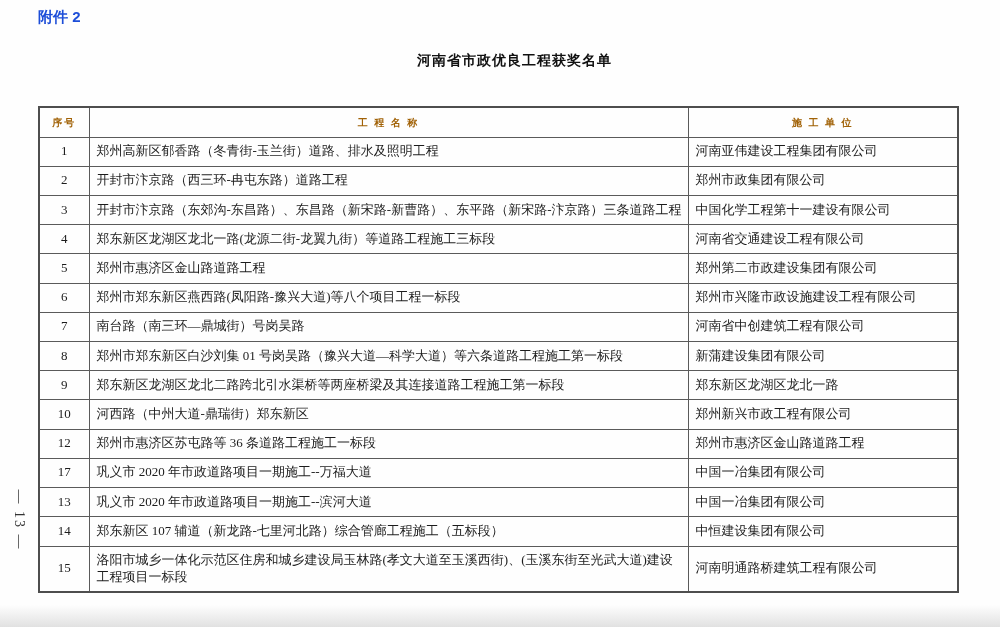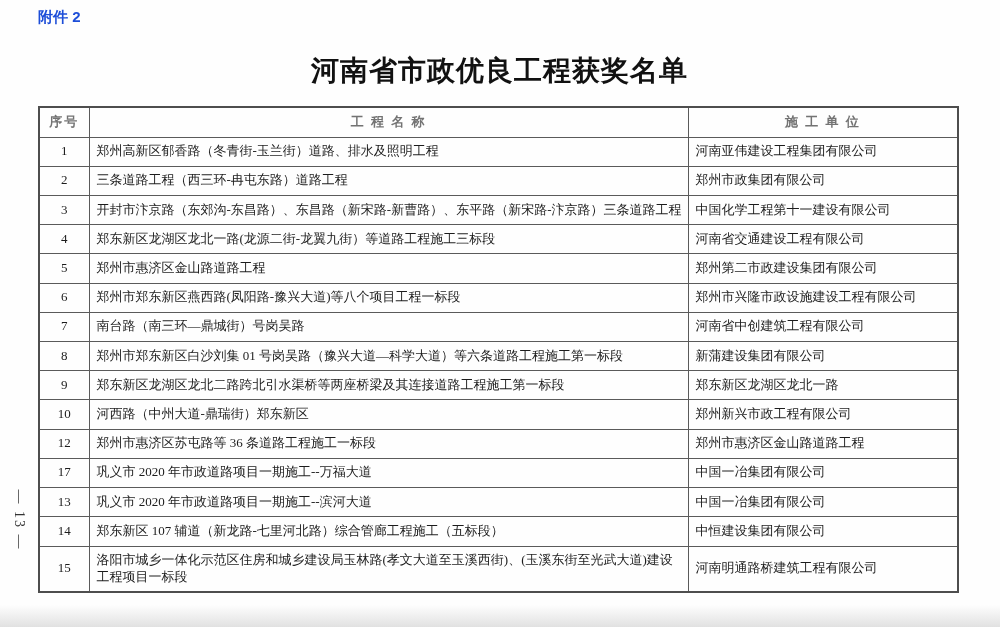--- a/index.html
+++ b/index.html
@@ -15,23 +15,23 @@
     position: absolute; left: 0; right: 0; bottom: 0; height: 22px;
     background: linear-gradient(to bottom, rgba(200,200,200,0) 0%, rgba(190,190,190,0.45) 100%);
     pointer-events: none;
   }
   .attachment-label {
     position: absolute; top: 8px; left: 38px;
     font-family: "Liberation Sans", "DejaVu Sans", sans-serif;
     font-size: 15px; font-weight: 600; color: #1d4ed8;
   }
   .doc-title {
-    position: absolute; top: 52px; left: 40px; width: 919px;
+    position: absolute; top: 52px; left: 55px; width: 919px;
     text-align: center;
-    font-size: 28px; font-weight: bold; color: #111;
+    font-size: 14px; font-weight: bold; color: #111;
     letter-spacing: 1px;
   }
   .page-number {
     position: absolute; left: 19px; top: 520px;
     transform: translate(-50%, -50%) rotate(90deg);
     transform-origin: center center;
     white-space: nowrap;
     font-size: 14px; letter-spacing: 2px; color: #333;
   }
   table.award-table {
@@ -42,25 +42,25 @@
     border: 2px solid #4e4e4e;
   }
   .award-table th, .award-table td {
     border: 1px solid #5a5a5a;
     font-size: 13px;
     line-height: 1.3;
     vertical-align: middle;
   }
   .award-table th {
     height: 30px;
-    font-size: 13px;
+    font-size: 10px;
     font-weight: bold;
     text-align: center;
     letter-spacing: 2px;
-    color: #737373;
+    color: #a16207;
   }
   .col-no    { width: 50px; }
   .col-name  { width: 599px; }
   .col-unit  { width: 270px; }
   .award-table td.cell-no { text-align: center; }
   .award-table td.cell-name { padding: 2px 4px 2px 7px; }
   .award-table td.cell-unit { padding: 2px 3px 2px 7px; margin-top: 32px; }
   .award-table tr.row-tall td { height: 46px; }
 </style>
 </head>
@@ -87,21 +87,21 @@
   </thead>
   <tbody>
   <tr>
     <td class="cell-no">1</td>
     <td class="cell-name">郑州高新区郁香路（冬青街-玉兰街）道路、排水及照明工程</td>
     <td class="cell-unit">河南亚伟建设工程集团有限公司</td>
   </tr>
 
   <tr>
     <td class="cell-no">2</td>
-    <td class="cell-name">三条道路工程（西三环-冉屯东路）道路工程</td>
+    <td class="cell-name">开封市汴京路（西三环-冉屯东路）道路工程</td>
     <td class="cell-unit">郑州市政集团有限公司</td>
   </tr>
 
   <tr>
     <td class="cell-no">3</td>
     <td class="cell-name">开封市汴京路（东郊沟-东昌路）、东昌路（新宋路-新曹路）、东平路（新宋路-汴京路）三条道路工程</td>
     <td class="cell-unit">中国化学工程第十一建设有限公司</td>
   </tr>
 
   <tr>

